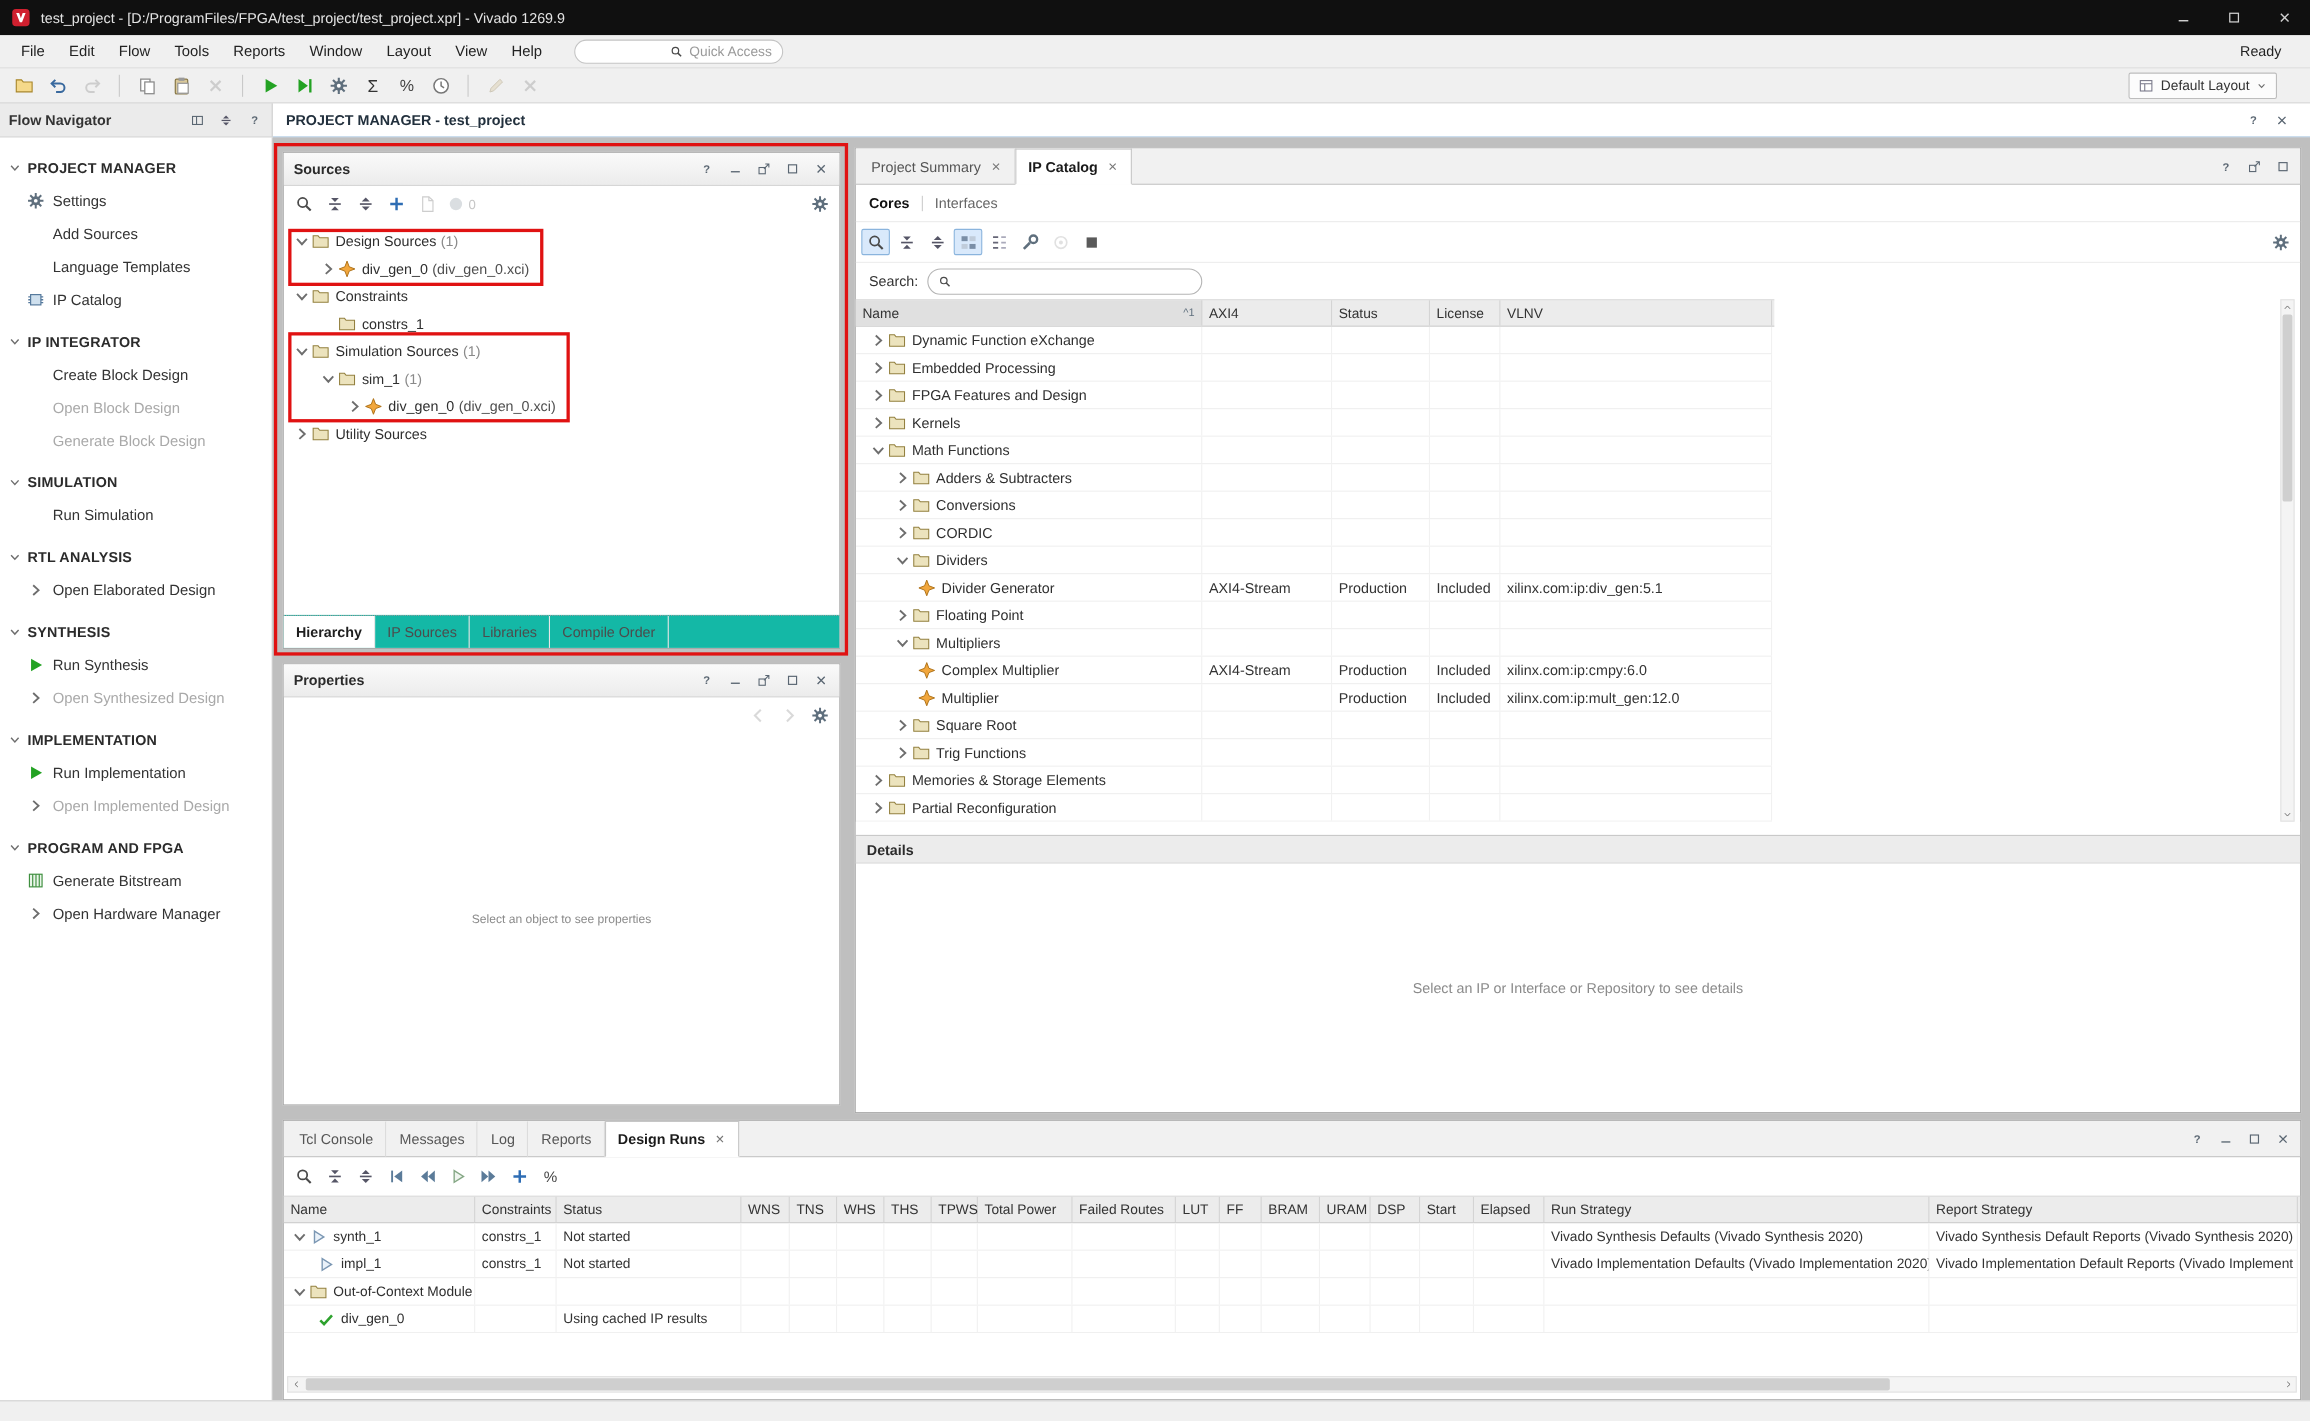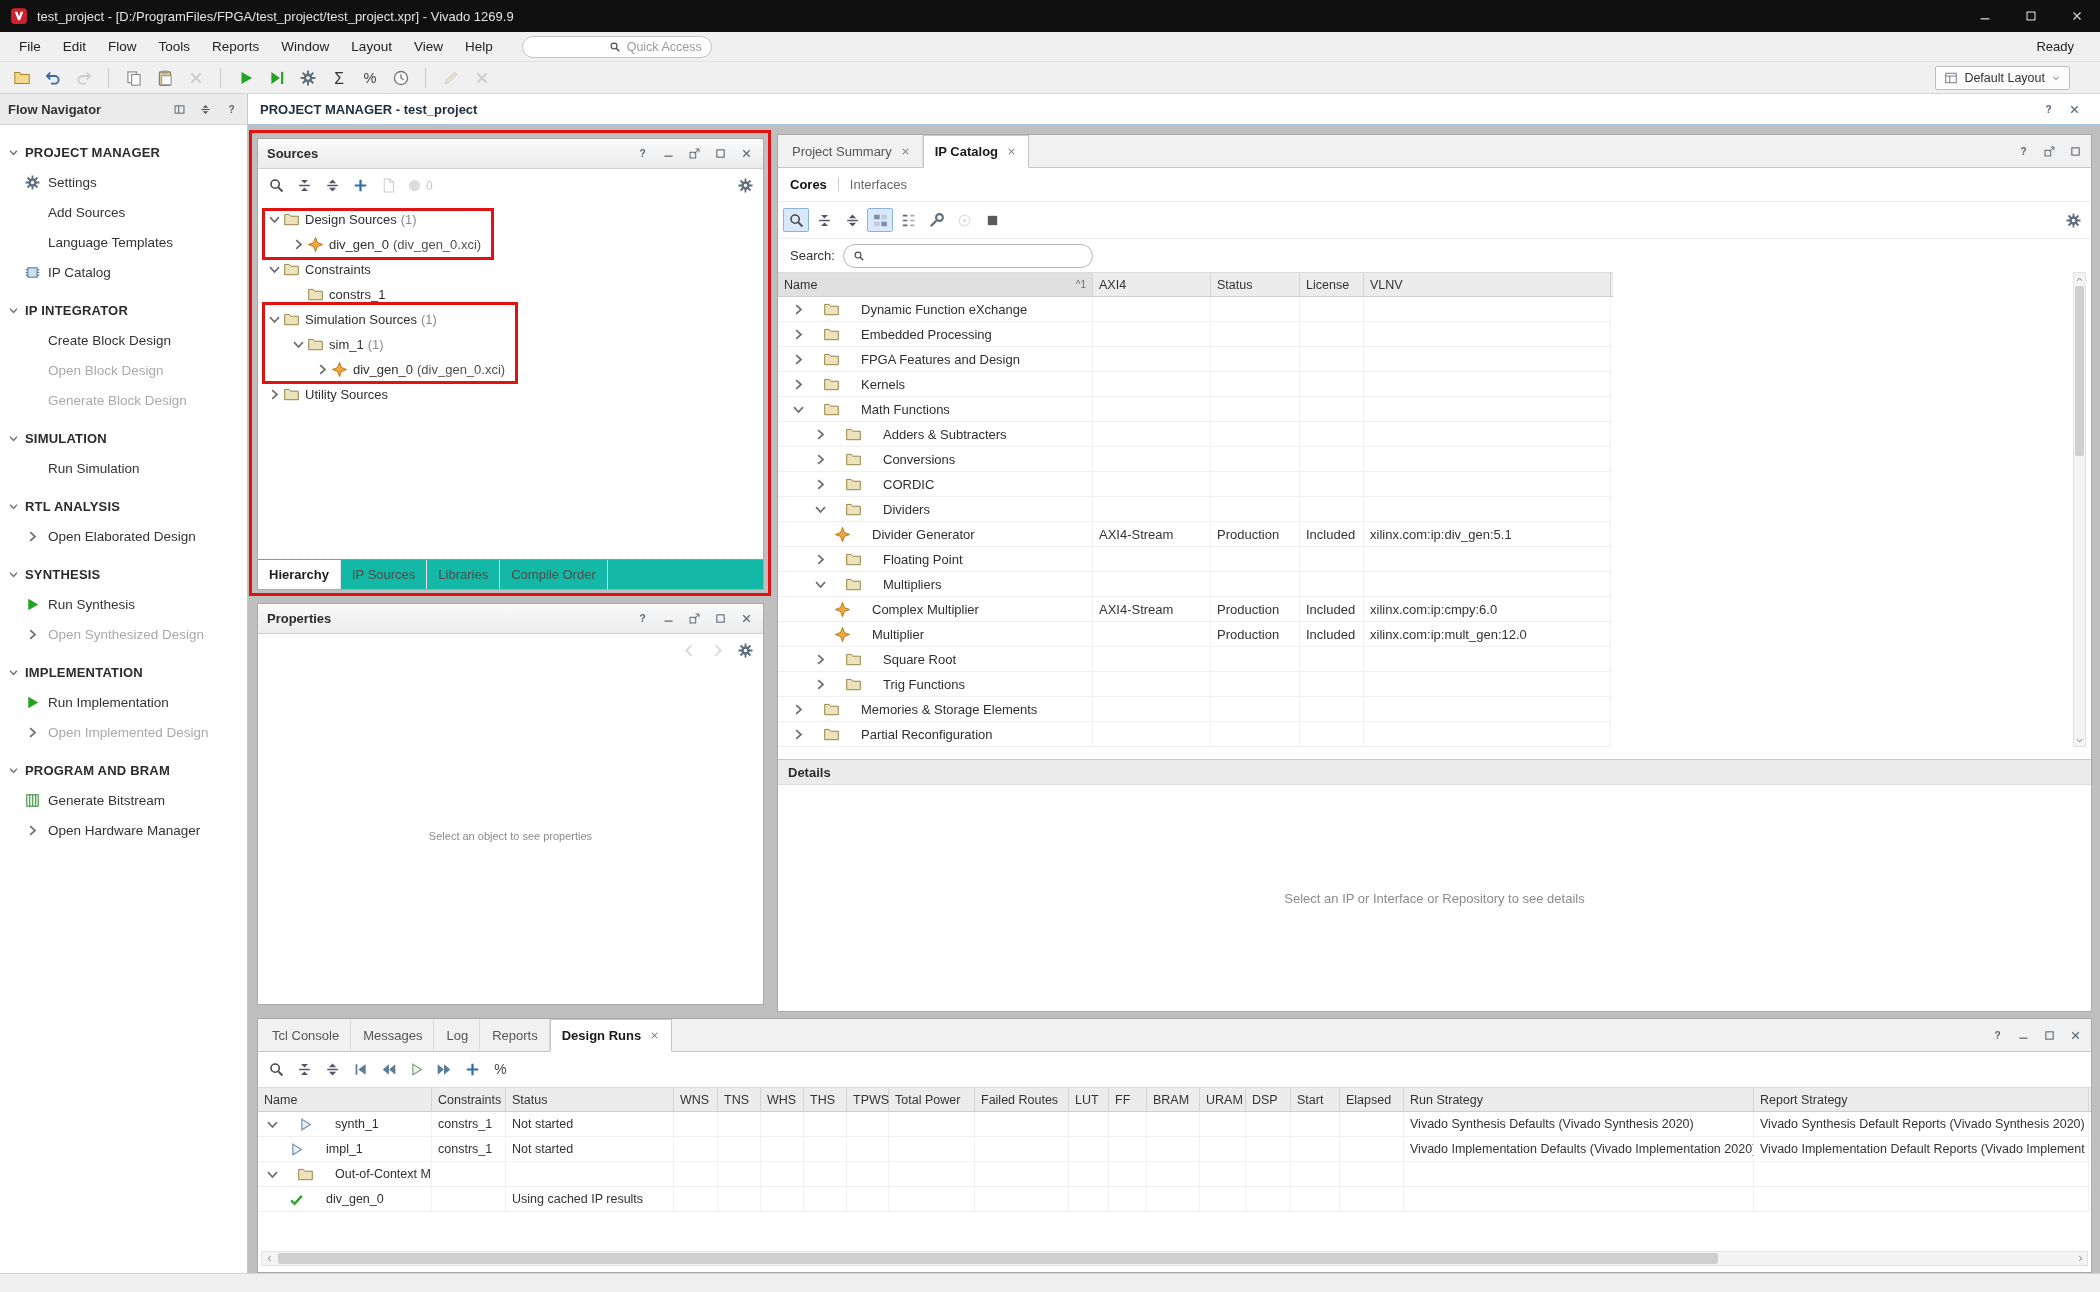--- a/index.html
+++ b/index.html
@@ -120,21 +120,21 @@
 
   
   .thead{flex:none;display:flex;background:#ececec;border-top:1px solid #dcdcdc;border-bottom:1px solid #cfcfcf;height:25px;}
   .hcell{flex:none;display:flex;align-items:center;padding:0 6px;border-right:1px solid #d4d4d4;font-size:12.5px;color:#333;}
   .hcell.sorted{background:#e0e0e0;}
   .sortmark{margin-left:auto;color:#5f6f7d;font-size:10px;}
   .rows{flex:none;position:relative;overflow:hidden;}
   .trow{height:25px;display:flex;border-bottom:1px solid #efefef;}
   .tcell{flex:none;display:flex;align-items:center;padding:0 6px;border-right:1px solid #f1f1f1;font-size:12.5px;color:#333;overflow:hidden;white-space:nowrap;}
   #ipc-rows .tcell{font-size:13px;}
-  .tcell.namec{gap:16px;}
+  .tcell.namec{gap:0;}
 
   .details-gap{height:12px;flex:none;background:#fff;}
   .details-head{height:26px;flex:none;background:#ececec;border-top:1px solid #c9c9c9;border-bottom:1px solid #ddd;display:flex;align-items:center;padding:0 10px;font-weight:bold;font-size:13px;color:#2b2b2b;}
   .details-body{flex:1;display:flex;align-items:center;justify-content:center;color:#8b8b8b;font-size:13px;}
 
   
   .vscroll{position:absolute;right:5px;top:137px;width:13px;height:475px;background:#f4f4f4;border:1px solid #e2e2e2;z-index:5;}
   .vthumb{position:absolute;left:1px;top:13px;width:9px;height:170px;background:#cfcfcf;border-radius:2px;}
   .varrow{position:absolute;left:0;width:11px;height:12px;display:flex;align-items:center;justify-content:center;}
   .varrow svg{width:9px;height:9px;}
@@ -541,21 +541,21 @@
           <span class="fn-label">Open Implemented Design</span>
         </div>
       </div>
       <div class="fn-section">
         <div class="fn-header">
           <span class="chev">
             <svg viewBox="0 0 16 16">
               <path d="M3.8 5.8L8 10.4l4.2-4.6" fill="none" stroke="#6e6e6e" stroke-width="1.6"></path>
             </svg>
           </span>
-          <span class="fn-title">PROGRAM AND BRAM</span>
+          <span class="fn-title">PROGRAM AND FPGA</span>
         </div>
         <div class="fn-item">
           <span class="fn-slot">
             <svg viewBox="0 0 16 16">
               <rect x="2.6" y="2.6" width="10.8" height="10.8" fill="#eaf6ea" stroke="#3f8f3f"></rect>
               <path d="M5.4 2.6v10.8M8.2 2.6v10.8M11 2.6v10.8" stroke="#3f8f3f" stroke-width="1"></path>
             </svg>
           </span>
           <span class="fn-label">Generate Bitstream</span>
         </div>

